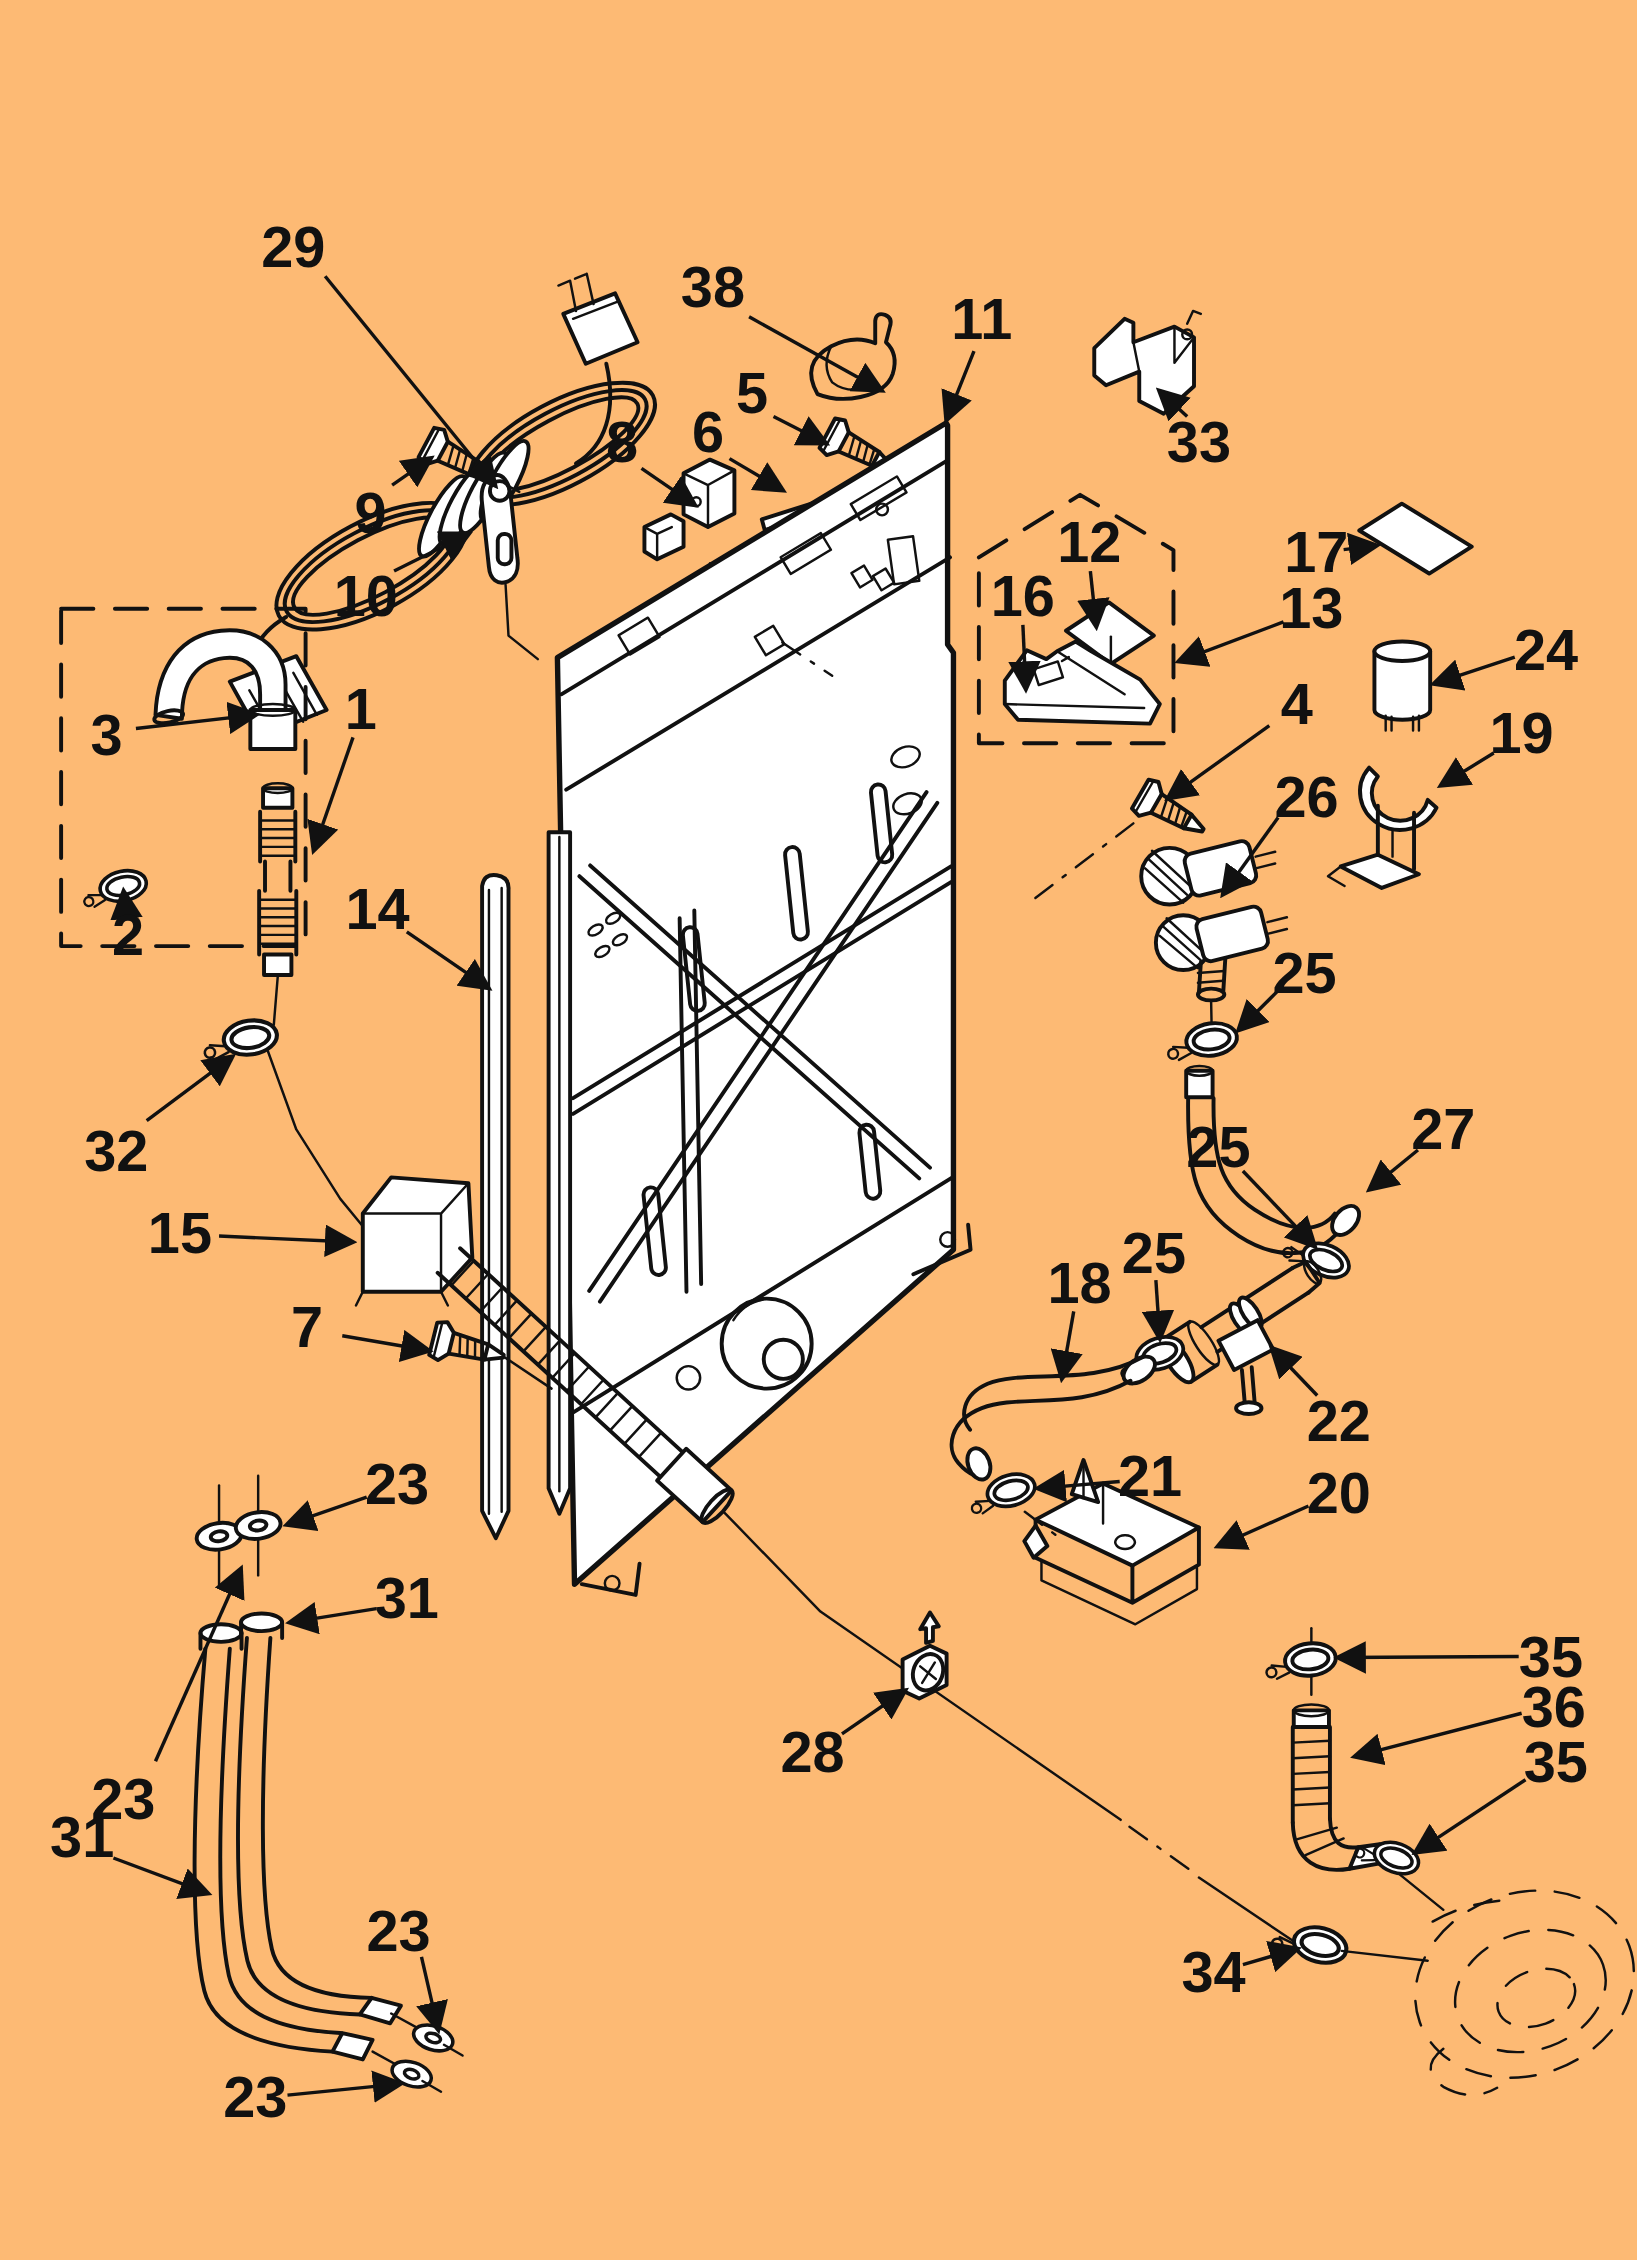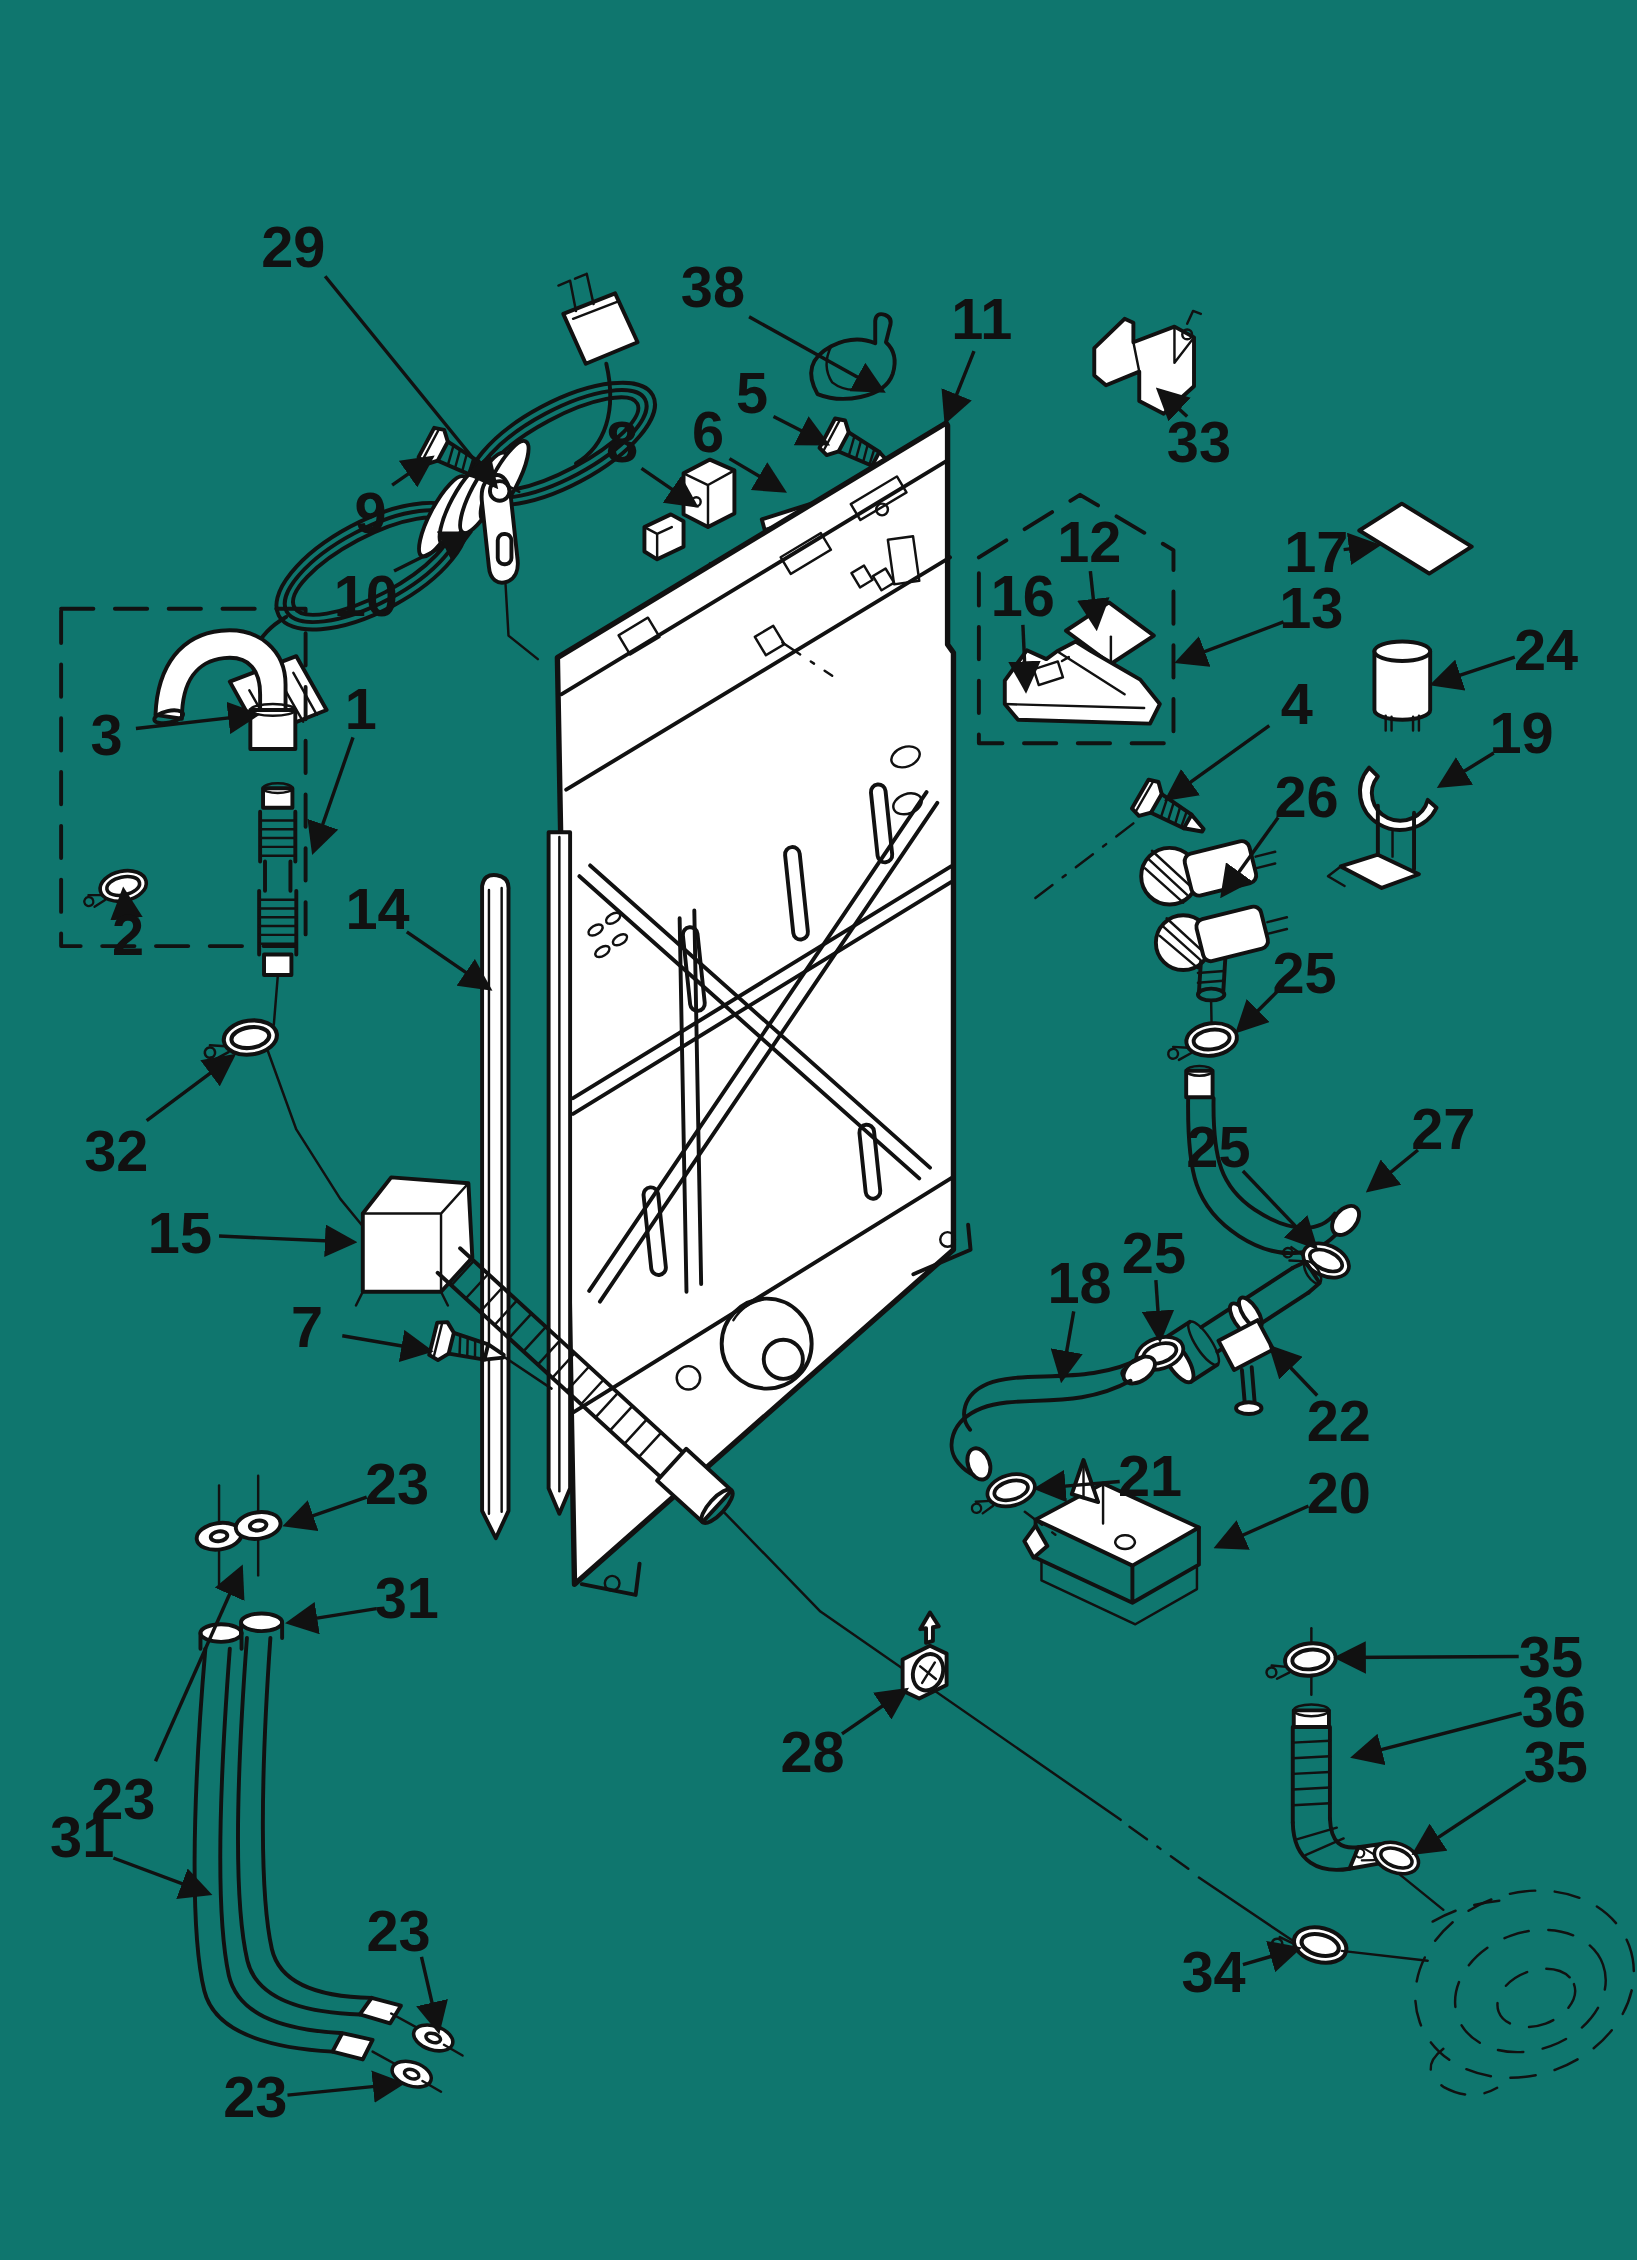--- a/index.html
+++ b/index.html
@@ -1,16 +1,16 @@
 <!DOCTYPE html>
 <html style="font-size:7.8px"><head>
 <meta charset="utf-8">
 <style>
   html,body{margin:0;padding:0;background:#ffffff;}
-  .page{width:100vw;aspect-ratio:3348/4623;background:#0f766e;overflow:hidden;}
+  .page{width:100vw;aspect-ratio:3348/4623;background:#fdba74;overflow:hidden;}
   svg{display:block;width:100%;height:100%;}
   .ln{fill:none;stroke:#111111;stroke-width:8;stroke-linecap:round;stroke-linejoin:round;}
   .thin{stroke-width:5;}
   .thick{stroke-width:11;}
   .fw{fill:#ffffff;}
   .dash{stroke-dasharray:66 44;}
   .dashdot{stroke-dasharray:44 26 8 26;}
   .pumpdash{stroke-dasharray:52 40;}
   .callout-text{font-family:"Liberation Sans",sans-serif;font-weight:bold;font-size:118px;fill:#111111;text-anchor:middle;}
   .callout-line{fill:none;stroke:#111111;stroke-width:7;}

